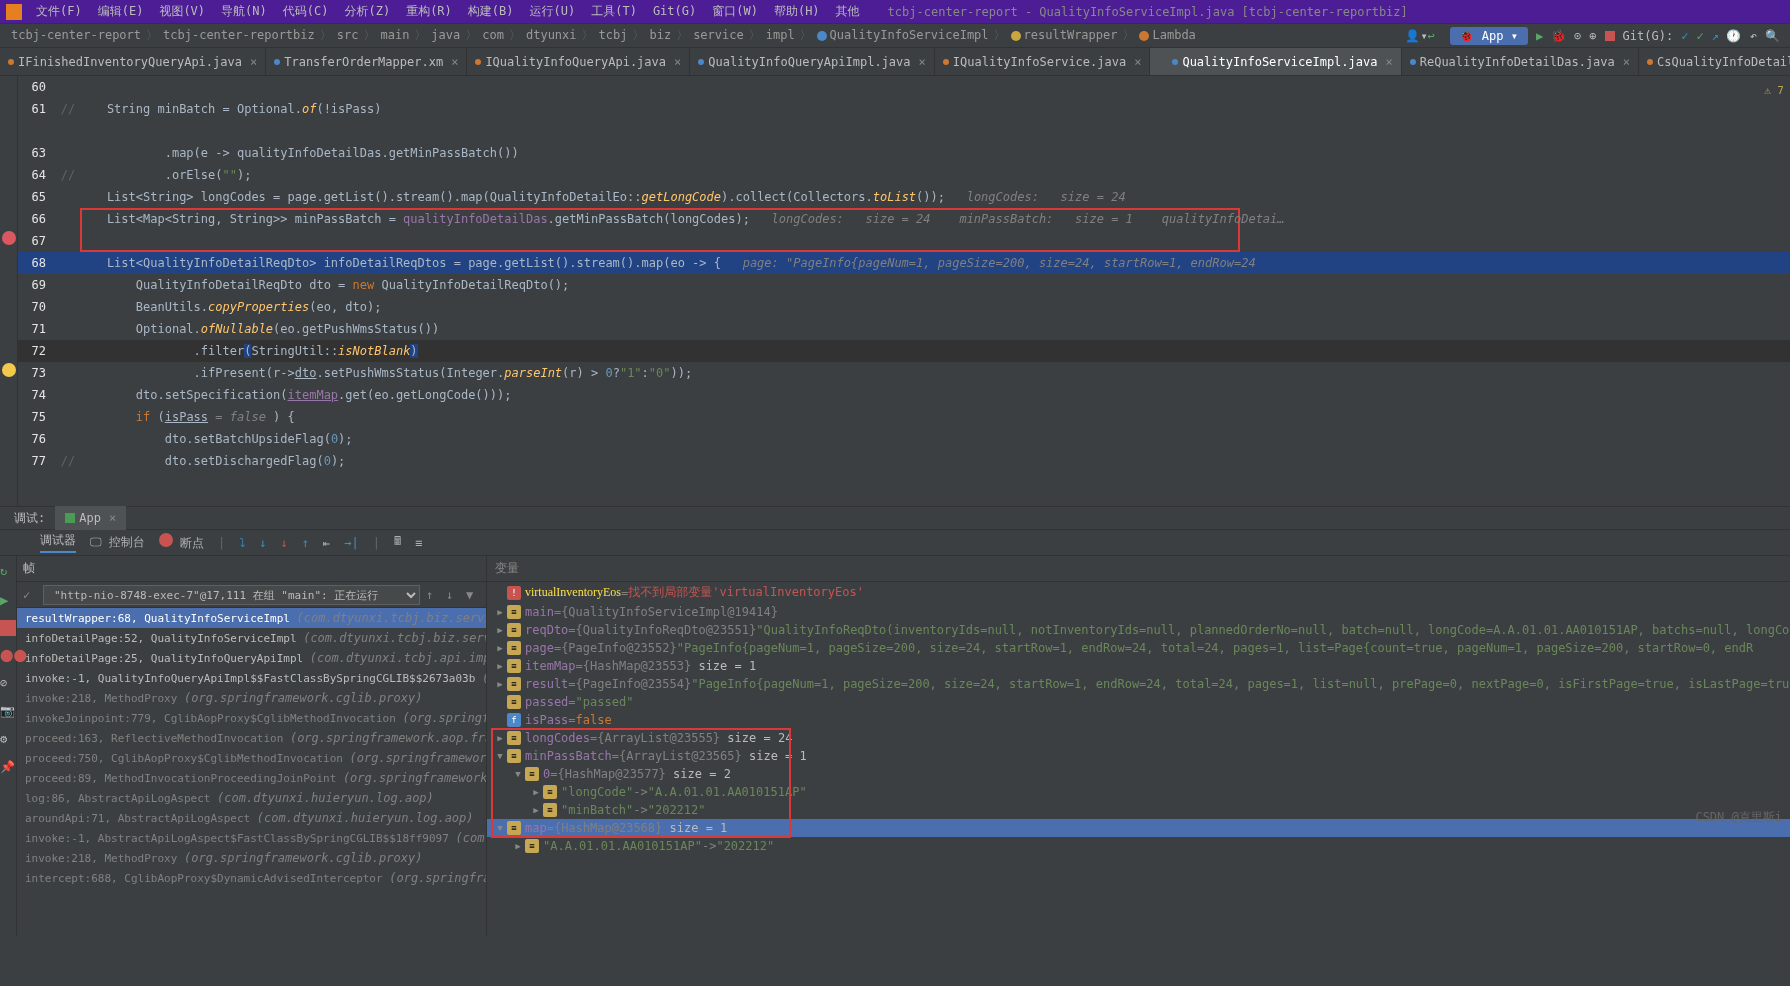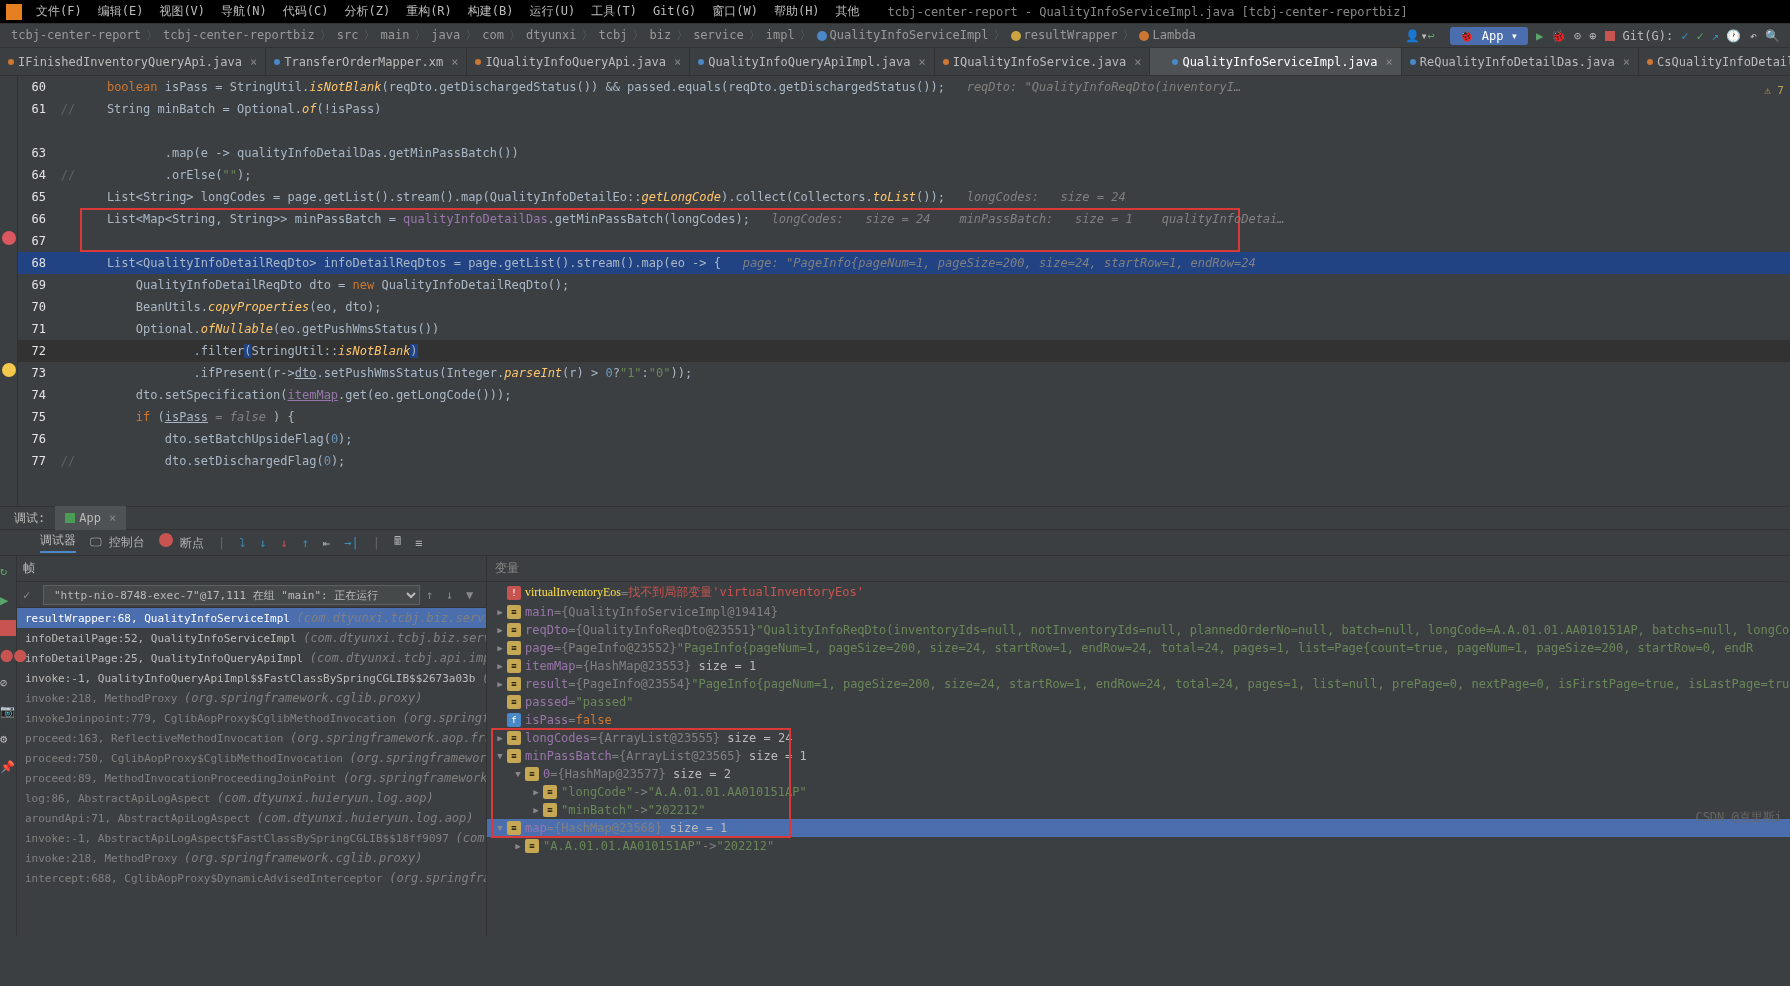--- a/index.html
+++ b/index.html
@@ -1,19 +1,19 @@
 <!DOCTYPE html>
 <html><head>
   <meta charset="utf-8">
   <style>
     * { margin: 0; padding: 0; box-sizing: border-box; font-family: "Microsoft YaHei", Consolas, monospace; font-size: 12px; }
     body { background: #3c3f41; color: #bbbbbb; width: 1790px; height: 986px; overflow: hidden; }
     
     
-    .menu-bar { height: 24px; background: #000000; display: flex; align-items: center; border-bottom: 1px solid #323232; }
+    .menu-bar { height: 24px; background: #4c1d95; display: flex; align-items: center; border-bottom: 1px solid #323232; }
     .menu-bar .icon-app { width: 16px; height: 16px; background: #e67e22; margin: 0 6px; }
     .menu-item { padding: 0 8px; color: #bbbbbb; }
     .window-title { margin-left: 20px; color: #888; }
     
     
     .breadcrumb { height: 24px; display: flex; align-items: center; border-bottom: 1px solid #323232; padding-left: 8px; overflow: hidden; white-space: nowrap; }
     .crumb { color: #999; padding: 0 3px; }
     .chevron { color: #666; padding: 0 2px; }
     .crumb .c-icon { display:inline-block; width:10px; height:10px; border-radius:50%; margin-right:3px; vertical-align:middle; }
     .c-blue { background:#4a88c7; } .c-yellow { background:#c9a63f; } .c-orange { background:#cc7832; }
@@ -136,21 +136,20 @@
   <div class="left-gutter">
     <div class="gutter-icon bookmark-red"></div>
     <div class="gutter-icon bulb"></div>
   </div>
   <div class="code-wrap" id="code-wrap">
     <span class="warn-badge">⚠ 7</span>
     <div class="red-box" style="top:132px; left:62px; width:1160px; height:44px;"></div>
   <div class="code-line " style="top:0px">
        <span class="ln">60</span>
        <span class="fold"></span>
-       <span class="code">    <span class="kw">boolean</span> isPass = StringUtil.<span class="mthi">isNotBlank</span>(reqDto.getDischargedStatus()) &amp;&amp; passed.equals(reqDto.getDischargedStatus());   <span class="cmt">reqDto: "QualityInfoReqDto(inventoryI…</span></span>
      </div>
       <div class="code-line " style="top:22px">
        <span class="ln">61</span>
        <span class="fold">//</span>
        <span class="code">    String minBatch = Optional.<span class="mthi">of</span>(!isPass)</span>
      </div>
       <div class="code-line " style="top:66px">
        <span class="ln">63</span>
        <span class="fold"></span>
        <span class="code">            .map(e -&gt; qualityInfoDetailDas.getMinPassBatch())</span>

